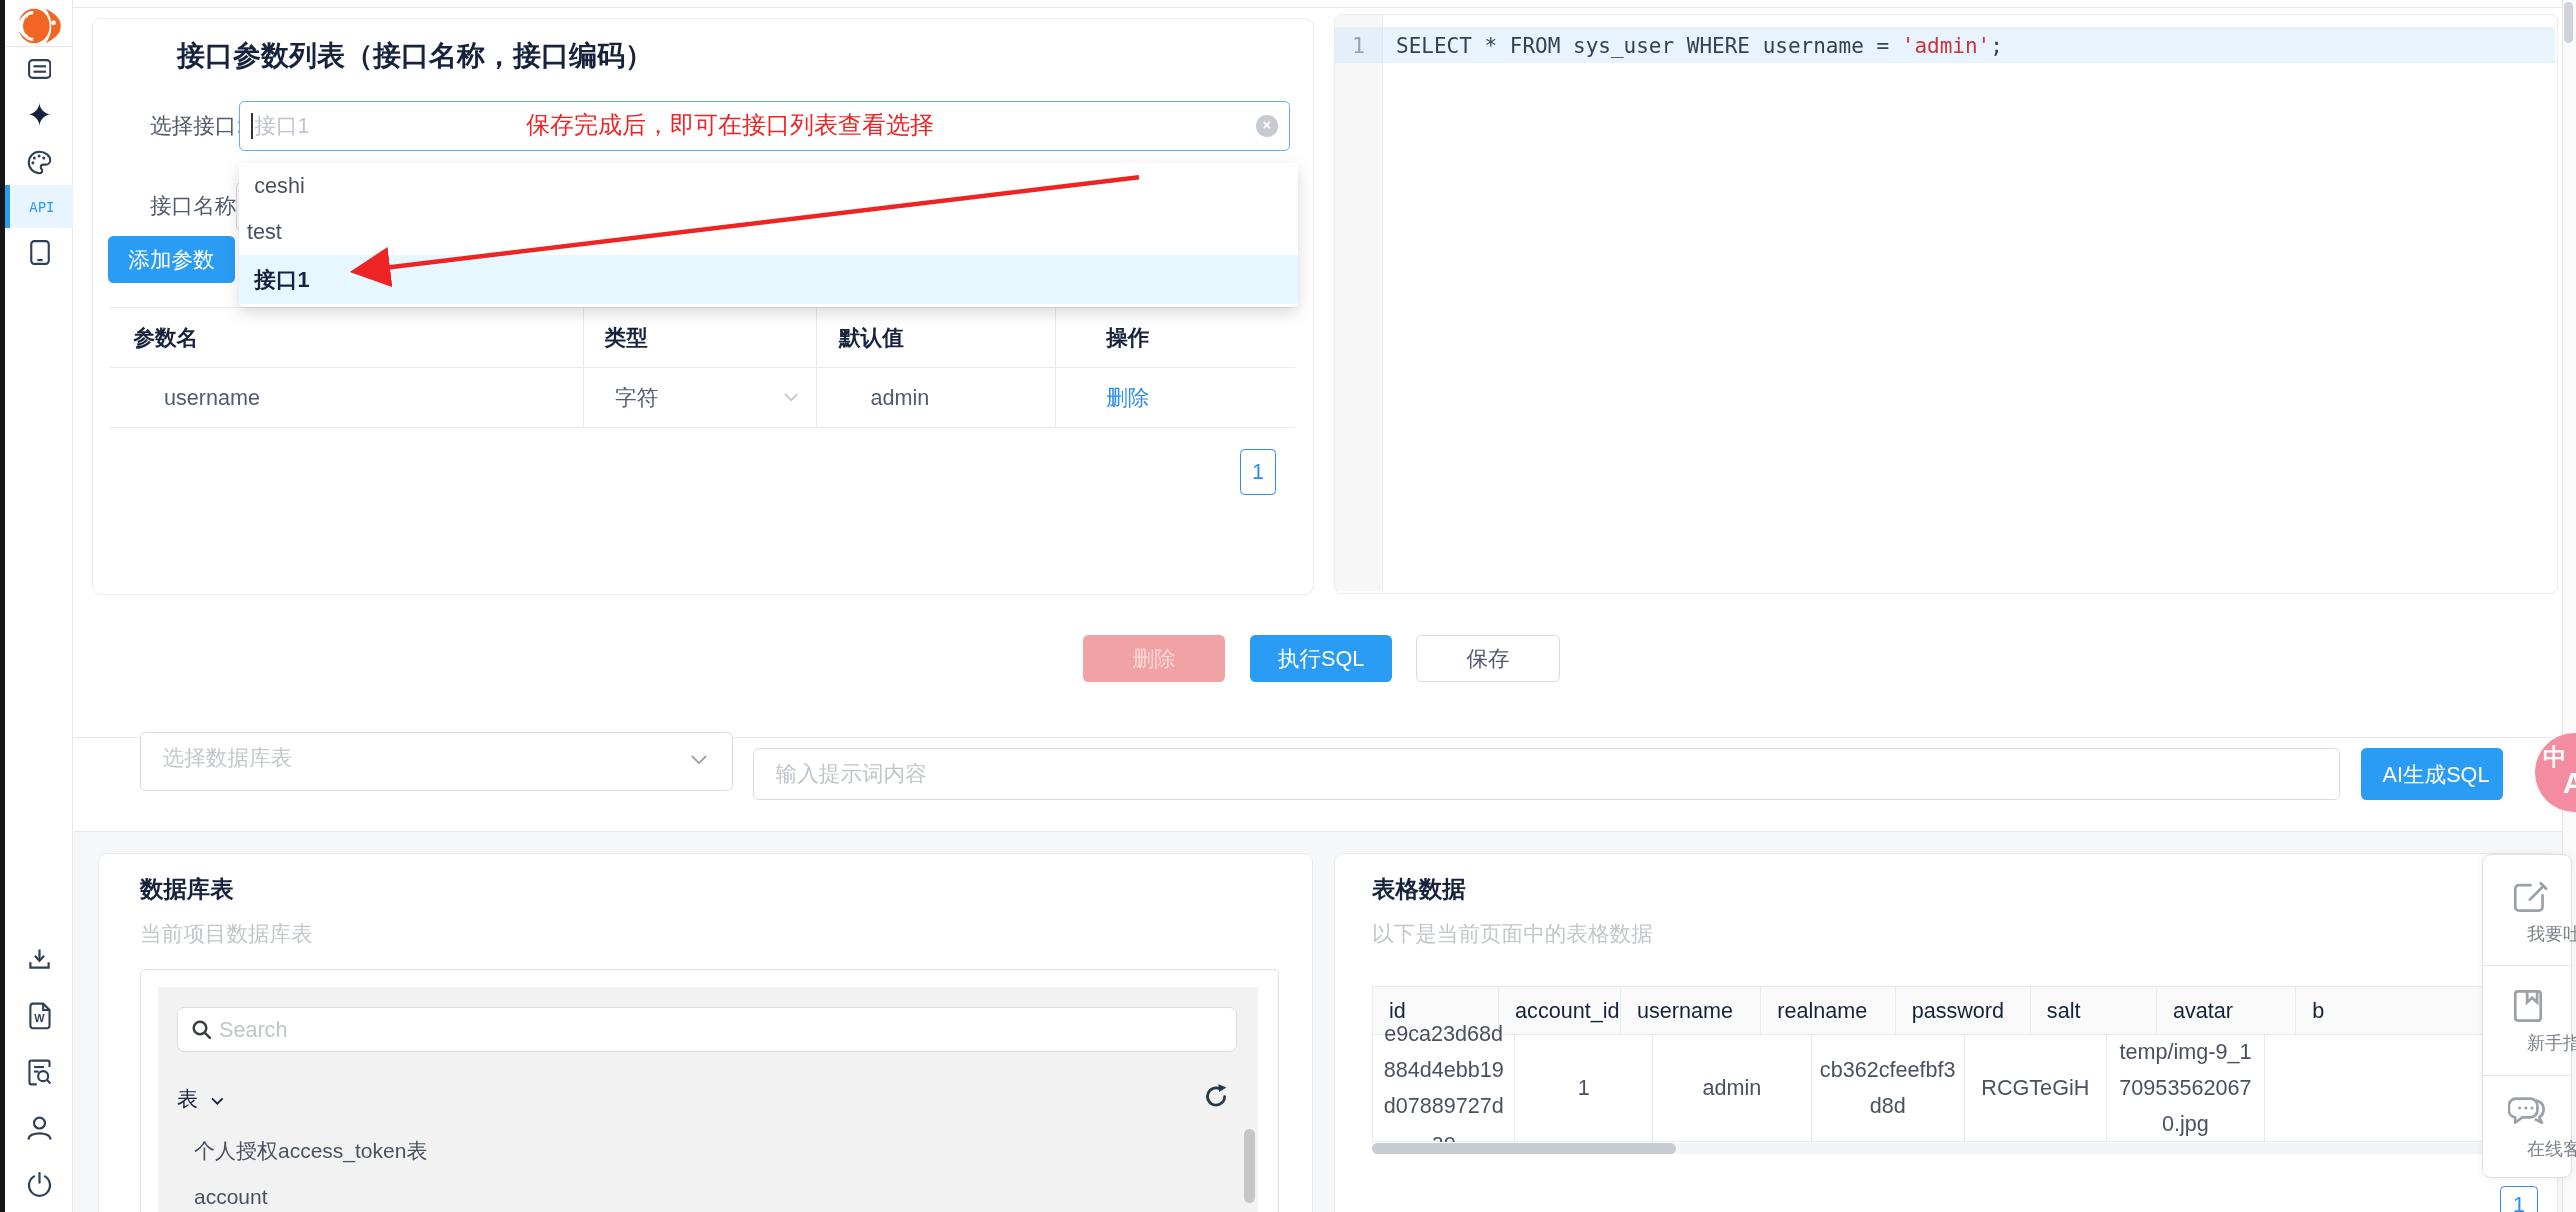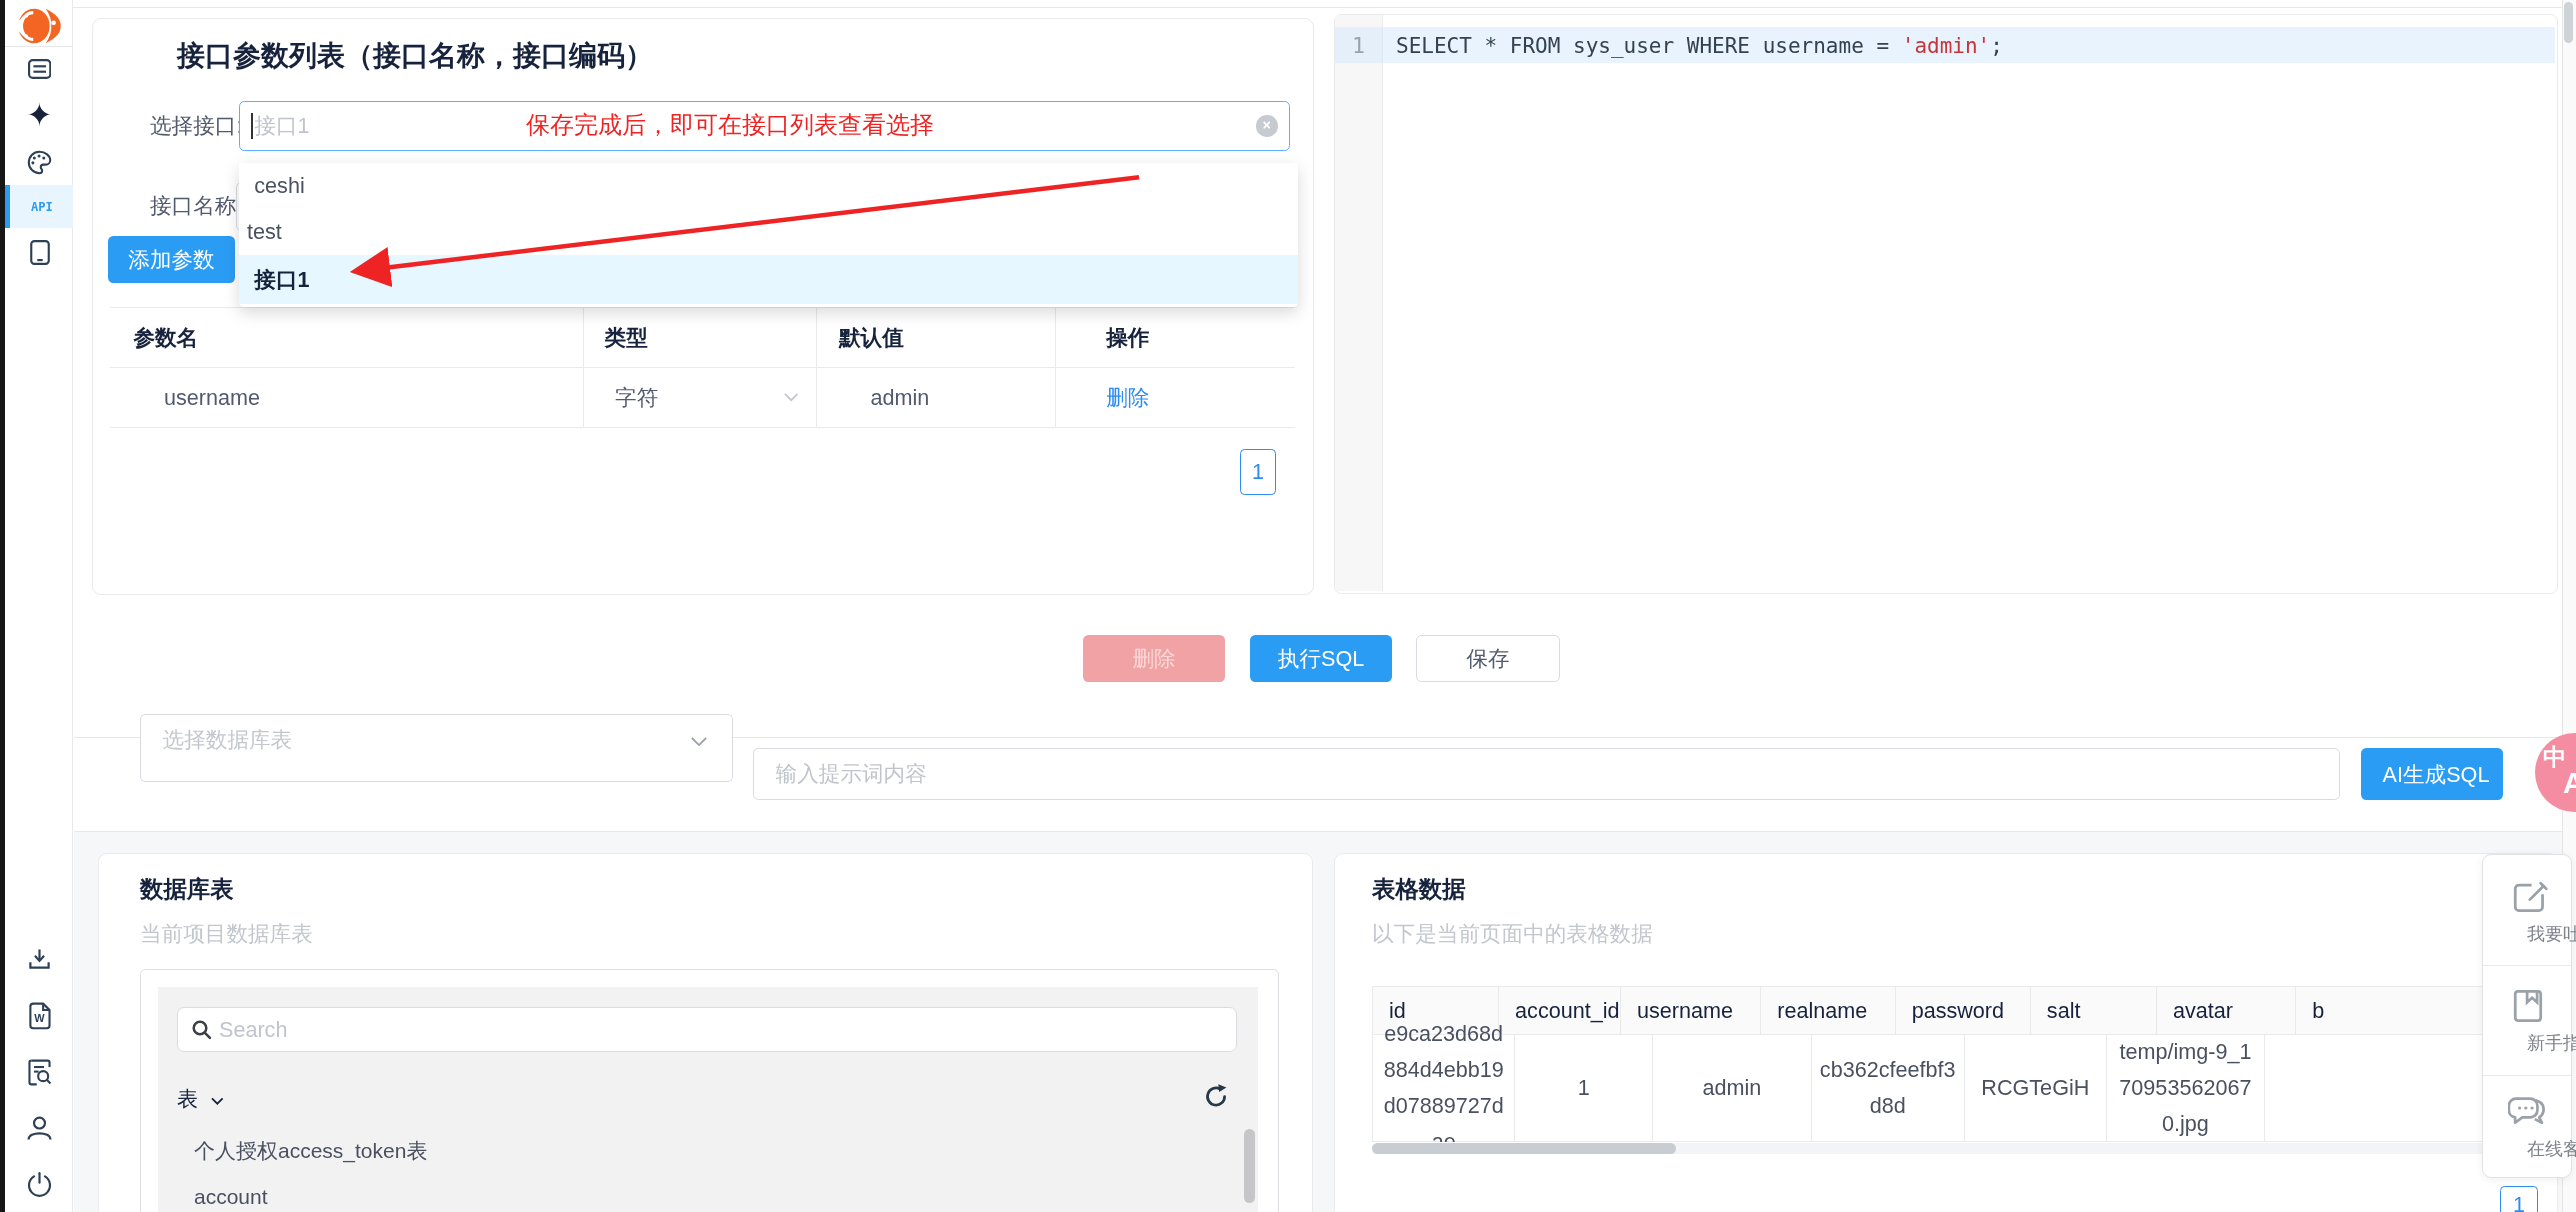--- a/index.html
+++ b/index.html
@@ -70,21 +70,21 @@
       <circle cx="8.2" cy="9" r="1.7" fill="#2e4053"></circle>
       <circle cx="13.5" cy="6.6" r="1.7" fill="#2e4053"></circle>
       <circle cx="18.8" cy="9" r="1.7" fill="#2e4053"></circle>
       <circle cx="6.6" cy="14.4" r="1.7" fill="#2e4053"></circle>
     </svg>
   </div>
 
   <div class="abs" style="left:5.4px;top:185px;width:68px;height:43px;background:#e8f4fe;">
     <div class="abs" style="left:0;top:0;width:4.5px;height:43px;background:#2b9cf4;"></div>
     <div class="abs" style="left:4.5px;top:0;width:64px;height:43px;display:flex;align-items:center;justify-content:center;
-                color:#2b9cf4;font-weight:bold;font-size:12px;font-family:'DejaVu Sans Mono',monospace;">API</div>
+                color:#2b9cf4;font-weight:normal;font-size:14px;font-family:'DejaVu Sans Mono',monospace;">API</div>
   </div>
 
   <div class="abs" style="left:30px;top:240px;">
     <svg width="20" height="25" viewBox="0 0 22 28">
       <rect x="1.2" y="1.2" width="19.6" height="25.6" rx="3.5" stroke="#2e4053" stroke-width="2.4" fill="none"></rect>
       <line x1="8" y1="22.5" x2="14" y2="22.5" stroke="#2e4053" stroke-width="2.4"></line>
     </svg>
   </div>
 
   <div class="abs" style="left:24px;top:944px;">
@@ -198,21 +198,21 @@
       <span>SELECT * FROM sys_user WHERE username = </span><span style="color:#c7353a;">'admin'</span><span>;</span>
     </div>
   </div>
 
   <div class="btn" style="left:1083px;top:635px;width:142px;height:47px;background:#f0a2a4;color:#fad8d8;">删除</div>
   <div class="btn blue" style="left:1250px;top:635px;width:142px;height:47px;">执行SQL</div>
   <div class="btn" style="left:1416px;top:635px;width:144px;height:47px;background:#fff;border:0.9px solid #d7dbe0;color:#515a6e;">保存</div>
 
   <div class="hline" style="left:74px;top:737px;width:2502px;"></div>
 
-  <div class="abs" style="left:140px;top:714px;width:593px;height:68px;border:0.9px solid #d7dbe0;border-radius:5.4px;box-sizing:border-box;background:#fff;">
+  <div class="abs" style="left:140px;top:732px;width:593px;height:59px;border:0.9px solid #d7dbe0;border-radius:5.4px;box-sizing:border-box;background:#fff;">
     <div class="t" style="left:21.6px;top:25px;font-size:21.6px;color:#c3c7cd;">选择数据库表</div>
     <svg width="16" height="10" viewBox="0 0 18 11" style="position:absolute;right:25px;top:21.6px;">
       <polyline points="1,1 9,9 17,1" fill="none" stroke="#9aa0a8" stroke-width="2"></polyline>
     </svg>
   </div>
   <input class="inp" type="text" style="left: 753px; top: 748px; width: 1587px; height: 52px; padding-left: 21.6px;" placeholder="输入提示词内容">
   <div class="btn blue" style="left:2361px;top:748px;width:142px;height:52px;padding-left:8px;">AI生成SQL</div>
 
   <div class="hline" style="left:74px;top:831px;width:2502px;"></div>
 

